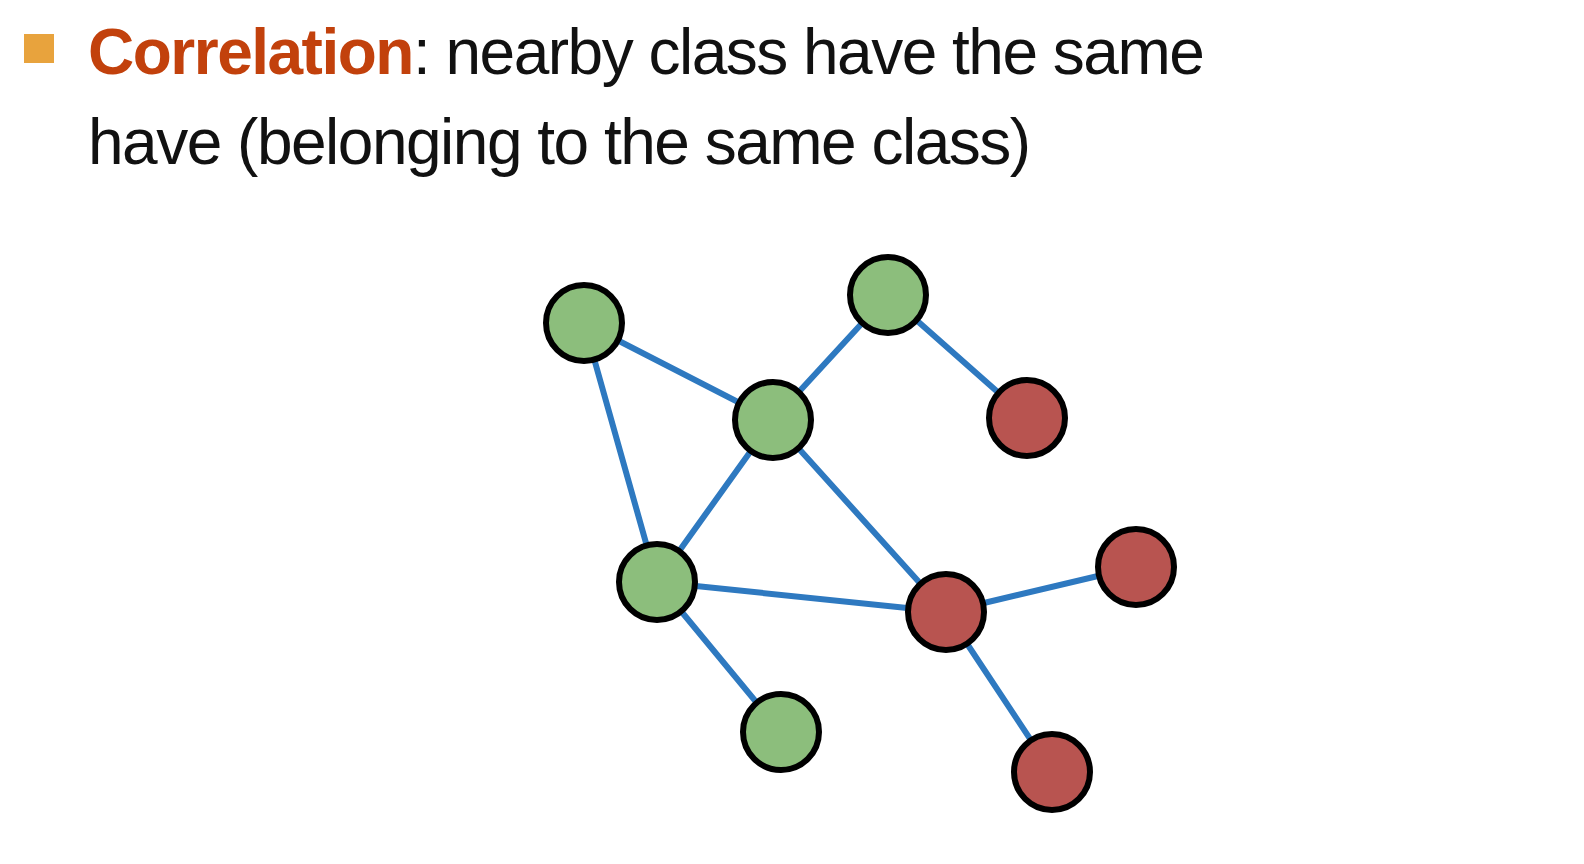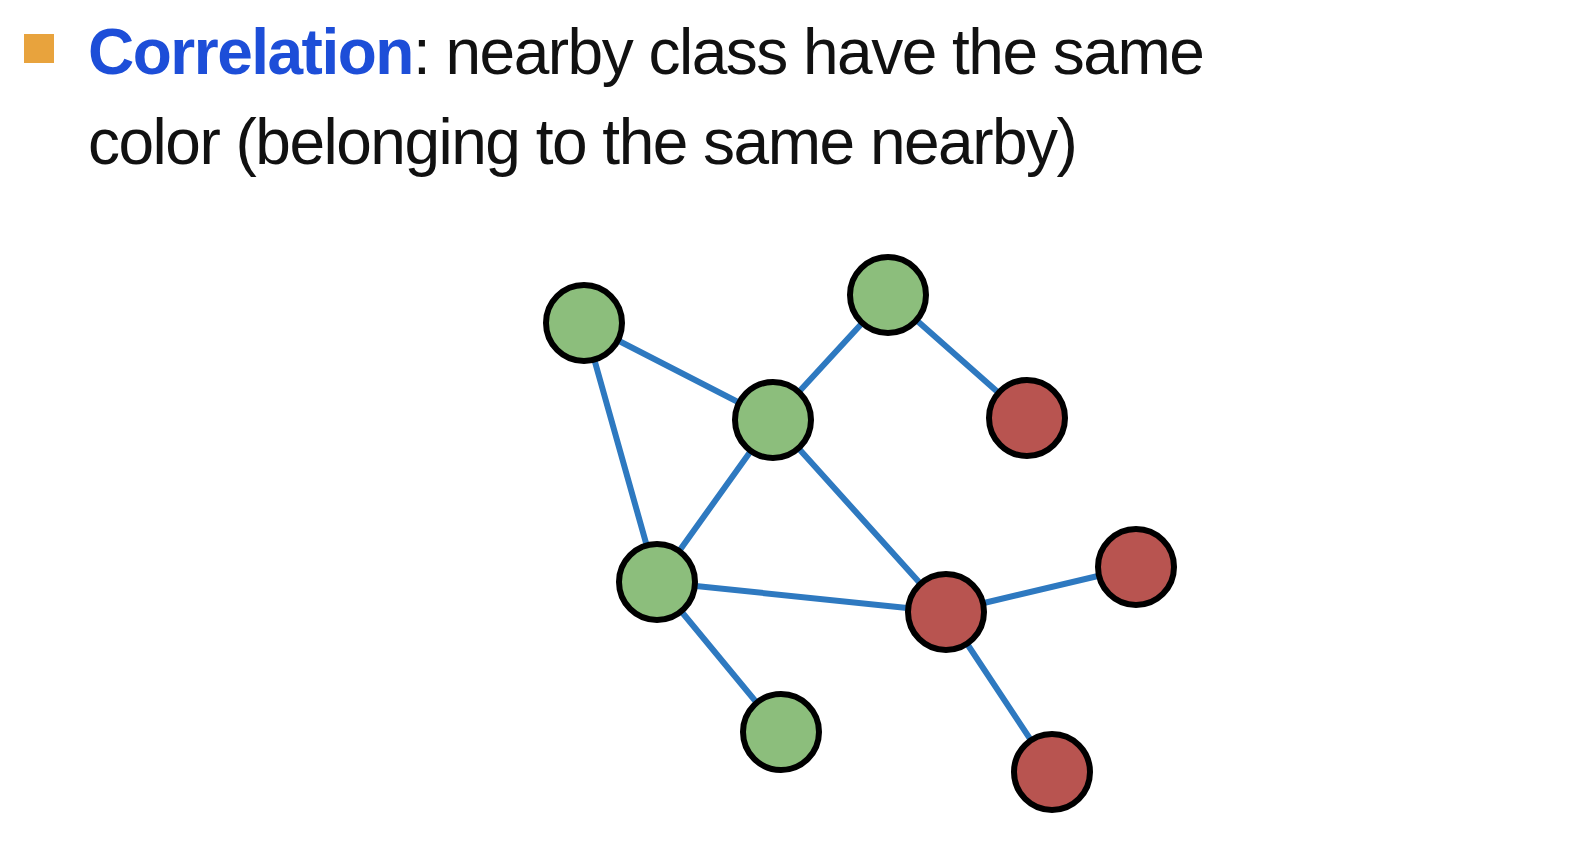--- a/index.html
+++ b/index.html
@@ -50,21 +50,21 @@
     height: 864px;
   }
 </style>
 </head>
 <body>
 
 <div class="slide" style="background: rgb(255, 255, 255);">
 
   <span class="bullet-marker" style="background: rgb(232, 163, 61);"></span>
 
-  <p class="bullet-text" style="color: rgb(17, 17, 17);"><span class="term" style="color: #1d4ed8;">Correlation</span><span>: nearby class have the same</span><br><span>color (belonging to the same nearby)</span></p>
+  <p class="bullet-text" style="color: rgb(17, 17, 17);"><span class="term" style="color: #c2410c;">Correlation</span><span>: nearby class have the same</span><br><span>have (belonging to the same class)</span></p>
 
   <svg class="graph-svg" viewBox="0 0 1584 864" xmlns="http://www.w3.org/2000/svg">
     <g>
         <line x1="584" y1="323" x2="773" y2="420" stroke="#2E79C0" stroke-width="6" stroke-linecap="round"></line>
         <line x1="584" y1="323" x2="657" y2="582" stroke="#2E79C0" stroke-width="6" stroke-linecap="round"></line>
         <line x1="888" y1="295" x2="773" y2="420" stroke="#2E79C0" stroke-width="6" stroke-linecap="round"></line>
         <line x1="888" y1="295" x2="1027" y2="418" stroke="#2E79C0" stroke-width="6" stroke-linecap="round"></line>
         <line x1="773" y1="420" x2="657" y2="582" stroke="#2E79C0" stroke-width="6" stroke-linecap="round"></line>
         <line x1="773" y1="420" x2="946" y2="612" stroke="#2E79C0" stroke-width="6" stroke-linecap="round"></line>
         <line x1="657" y1="582" x2="946" y2="612" stroke="#2E79C0" stroke-width="6" stroke-linecap="round"></line>

